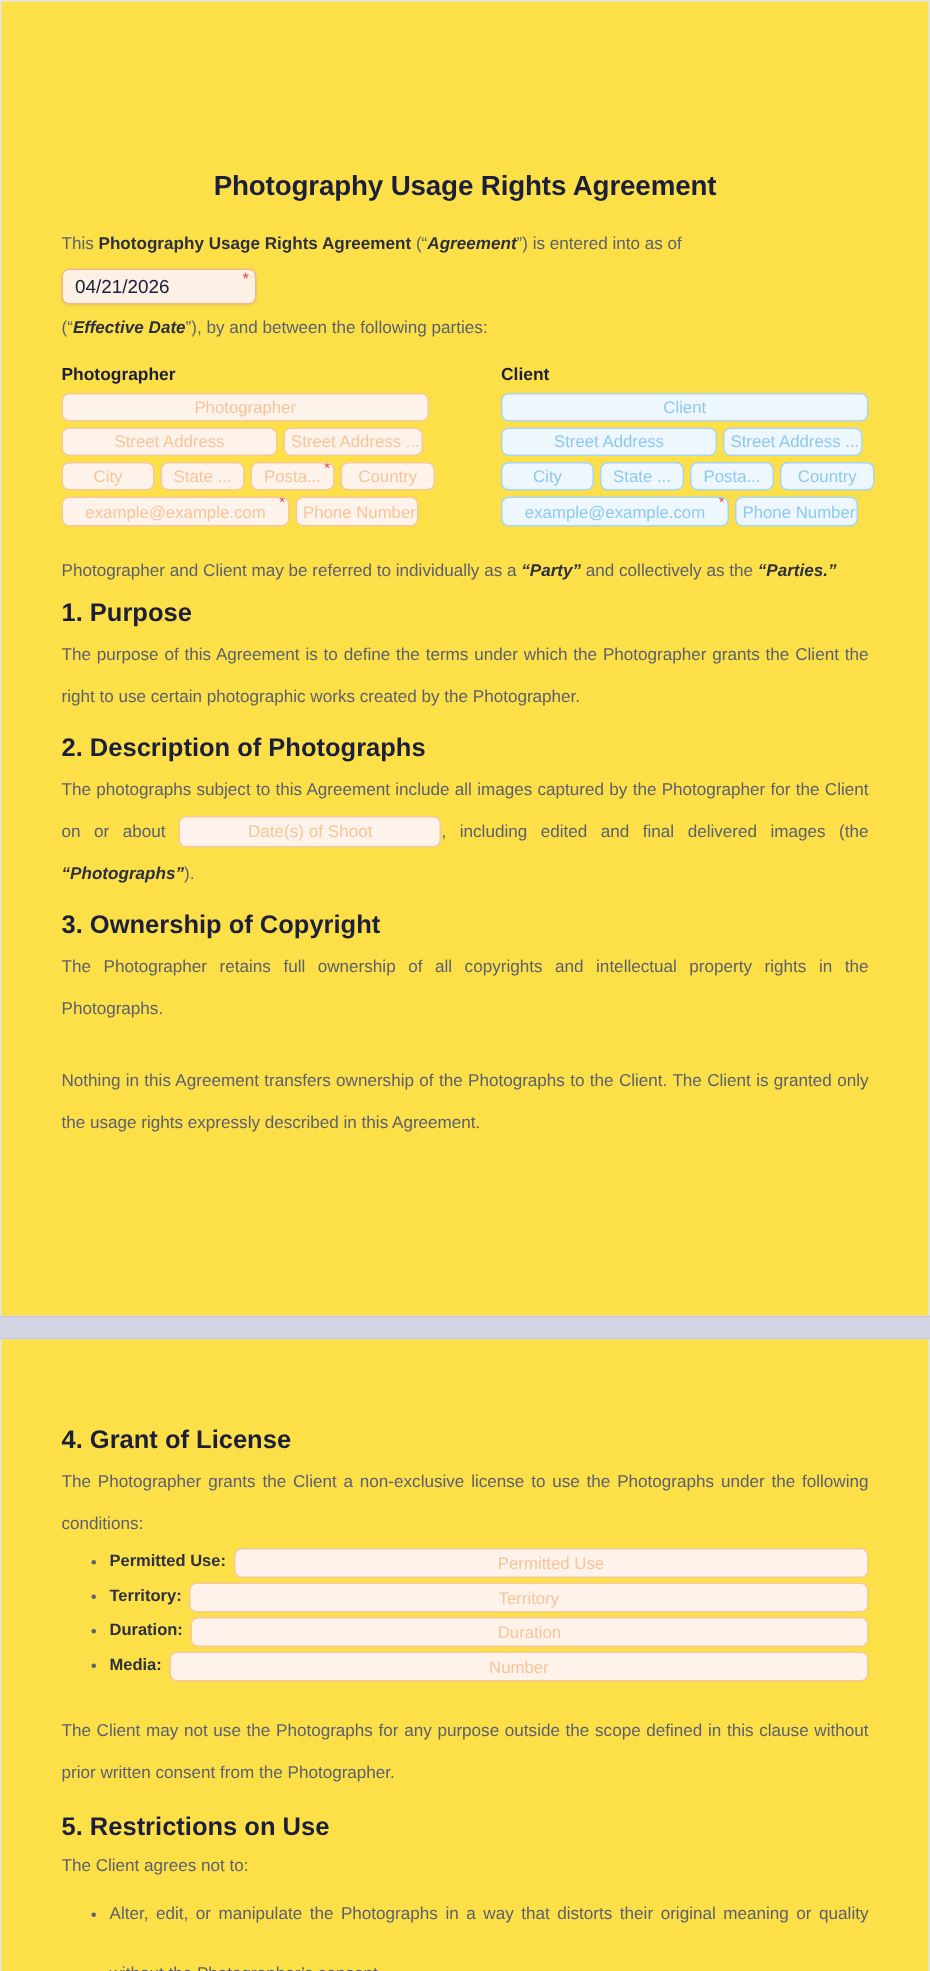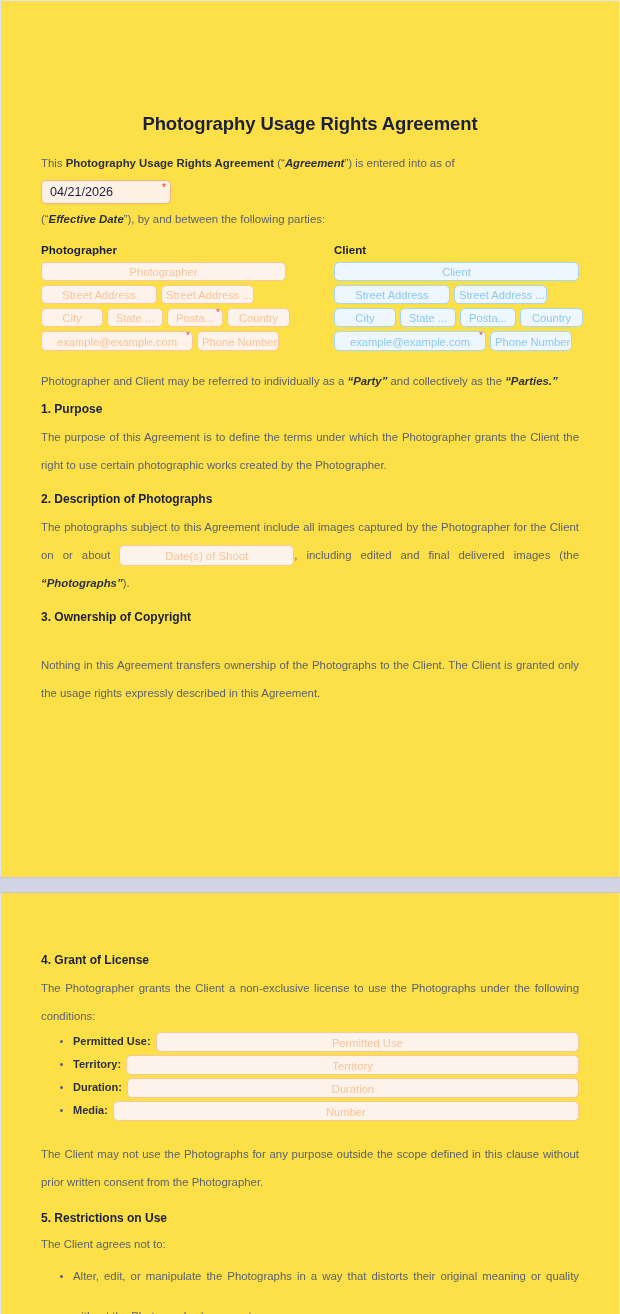--- a/index.html
+++ b/index.html
@@ -47,21 +47,21 @@
     margin: 0;
     text-align: justify;
     text-justify: inter-word;
   }
   p.body-text.nj { text-align: left; }
 
   .b { font-weight: bold; color: #2c3040; }
   .bi { font-weight: bold; font-style: italic; color: #2c3040; }
 
   h3.section-head {
-    font-size: 12px;
+    font-size: 17px;
     font-weight: bold;
     color: #1b1f3b;
     margin: 0;
     line-height: 28px;
   }
 
   
   .fld {
     display: inline-block;
     border-radius: 5px;
@@ -123,21 +123,21 @@
   .party-col { width: 245px; }
   .party-label {
     font-size: 11.6px;
     font-weight: bold;
     color: #1b1f3b;
     margin-bottom: 6px;
   }
   .frow { display: flex; gap: 4px; margin-bottom: 4px; }
   .frow .fld { flex: 0 0 auto; }
   .f-name  { width: 245px; }
-  .f-addr1 { width: 116px; }
+  .f-addr1 { width: 144px; }
   .f-addr2 { width: 93px; }
   .f-city  { width: 62px; }
   .f-state { width: 56px; }
   .f-post  { width: 56px; }
   .f-ctry  { width: 63px; }
   .f-email { width: 152px; }
   .f-phone { width: 82px; }
   .row-email .fld { height: 20px; line-height: 18px; }
 
   
@@ -257,20 +257,21 @@
     <p class="body-text">The purpose of this Agreement is to define the terms under which the Photographer grants the Client the right to use certain photographic works created by the Photographer.</p>
 
     <div style="height:6px"></div>
 
     <h3 class="section-head">2. Description of Photographs</h3>
     <p class="body-text"><span>The photographs subject to this Agreement include all images captured by the Photographer for the Client on or about </span><span class="fld orange f-shoot">Date(s) of Shoot</span><span>, including edited and final delivered images (the </span><span class="bi">“Photographs”</span><span>).</span></p>
 
     <div style="height:6px"></div>
 
     <h3 class="section-head">3. Ownership of Copyright</h3>
+    <p class="body-text">The Photographer retains full ownership of all copyrights and intellectual property rights in the Photographs.</p>
     <div class="spacer-20"></div>
     <p class="body-text">Nothing in this Agreement transfers ownership of the Photographs to the Client. The Client is granted only the usage rights expressly described in this Agreement.</p>
 
   </div>
 
   <div class="page-break"></div>
 
   <div class="page page-2">
 
     <div style="height:53px"></div>

